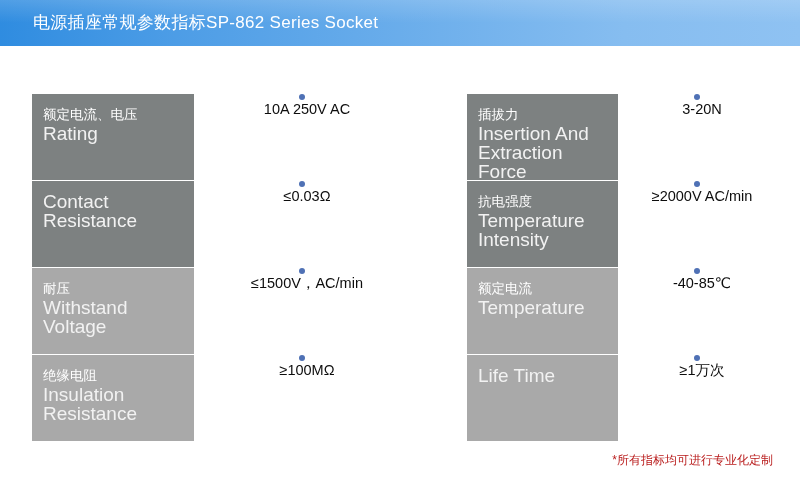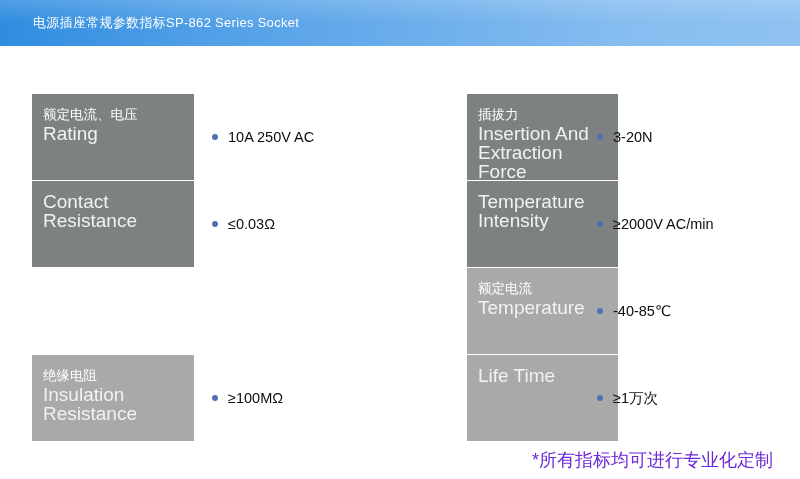--- a/index.html
+++ b/index.html
@@ -36,21 +36,21 @@
     top: 0;
     width: 800px;
     height: 23px;
     background: linear-gradient(to bottom, rgba(255,255,255,0.16), rgba(255,255,255,0.0));
     pointer-events: none;
   }
   .header-title {
     position: absolute;
     left: 33px;
     top: 12px;
-    font-size: 13px;
+    font-size: 17px;
     line-height: 22px;
     color: #ffffff;
     letter-spacing: 0.3px;
     white-space: nowrap;
   }
 
   
   .spec-grid {
     position: absolute;
     left: 0;
@@ -105,20 +105,21 @@
     line-height: 19px;
     color: #f2f2f2;
   }
 
   .value-wrap {
     position: absolute;
     top: 0;
     height: 86px;
     display: flex;
     align-items: center;
+    flex-direction: column;
   }
   .col-left .value-wrap  { left: 180px; width: 190px; }
   .col-right .value-wrap { left: 160px; width: 210px; }
 
   .bullet-dot {
     width: 6px;
     height: 6px;
     border-radius: 50%;
     background: #4f71b5;
     flex: 0 0 auto;
@@ -129,23 +130,23 @@
     line-height: 19px;
     color: #0d0d0d;
     white-space: nowrap;
   }
 
   
   .footnote {
     position: absolute;
     right: 27px;
     top: 452px;
-    font-size: 18px;
+    font-size: 12px;
     line-height: 16px;
-    color: #6d28d9;
+    color: #b91c1c;
     white-space: nowrap;
   }
 </style>
 </head>
 <body>
 
 <div id="slide">
 
   <div class="header-bar">
     <div class="header-sheen"></div>
@@ -170,20 +171,30 @@
       <div class="spec-row r1">
         <div class="label-box tone-dark">
           <div class="label-en">Contact Resistance</div>
         </div>
         <div class="value-wrap">
           <span class="bullet-dot"></span>
           <span class="value-text">≤0.03Ω</span>
         </div>
       </div>
 
+      <div class="spec-row r2">
+        <div class="label-box tone-light">
+          <div class="label-cn">耐压</div>
+          <div class="label-en">Withstand Voltage</div>
+        </div>
+        <div class="value-wrap">
+          <span class="bullet-dot"></span>
+          <span class="value-text">≤1500V，AC/min</span>
+        </div>
+      </div>
 
       <div class="spec-row r3">
         <div class="label-box tone-light">
           <div class="label-cn">绝缘电阻</div>
           <div class="label-en">Insulation Resistance</div>
         </div>
         <div class="value-wrap">
           <span class="bullet-dot"></span>
           <span class="value-text">≥100MΩ</span>
         </div>
@@ -199,20 +210,21 @@
           <div class="label-en">Insertion And Extraction Force</div>
         </div>
         <div class="value-wrap">
           <span class="bullet-dot"></span>
           <span class="value-text">3-20N</span>
         </div>
       </div>
 
       <div class="spec-row r1">
         <div class="label-box tone-dark">
+          <div class="label-cn">抗电强度</div>
           <div class="label-en">Temperature Intensity</div>
         </div>
         <div class="value-wrap">
           <span class="bullet-dot"></span>
           <span class="value-text">≥2000V AC/min</span>
         </div>
       </div>
 
       <div class="spec-row r2">
         <div class="label-box tone-light">

